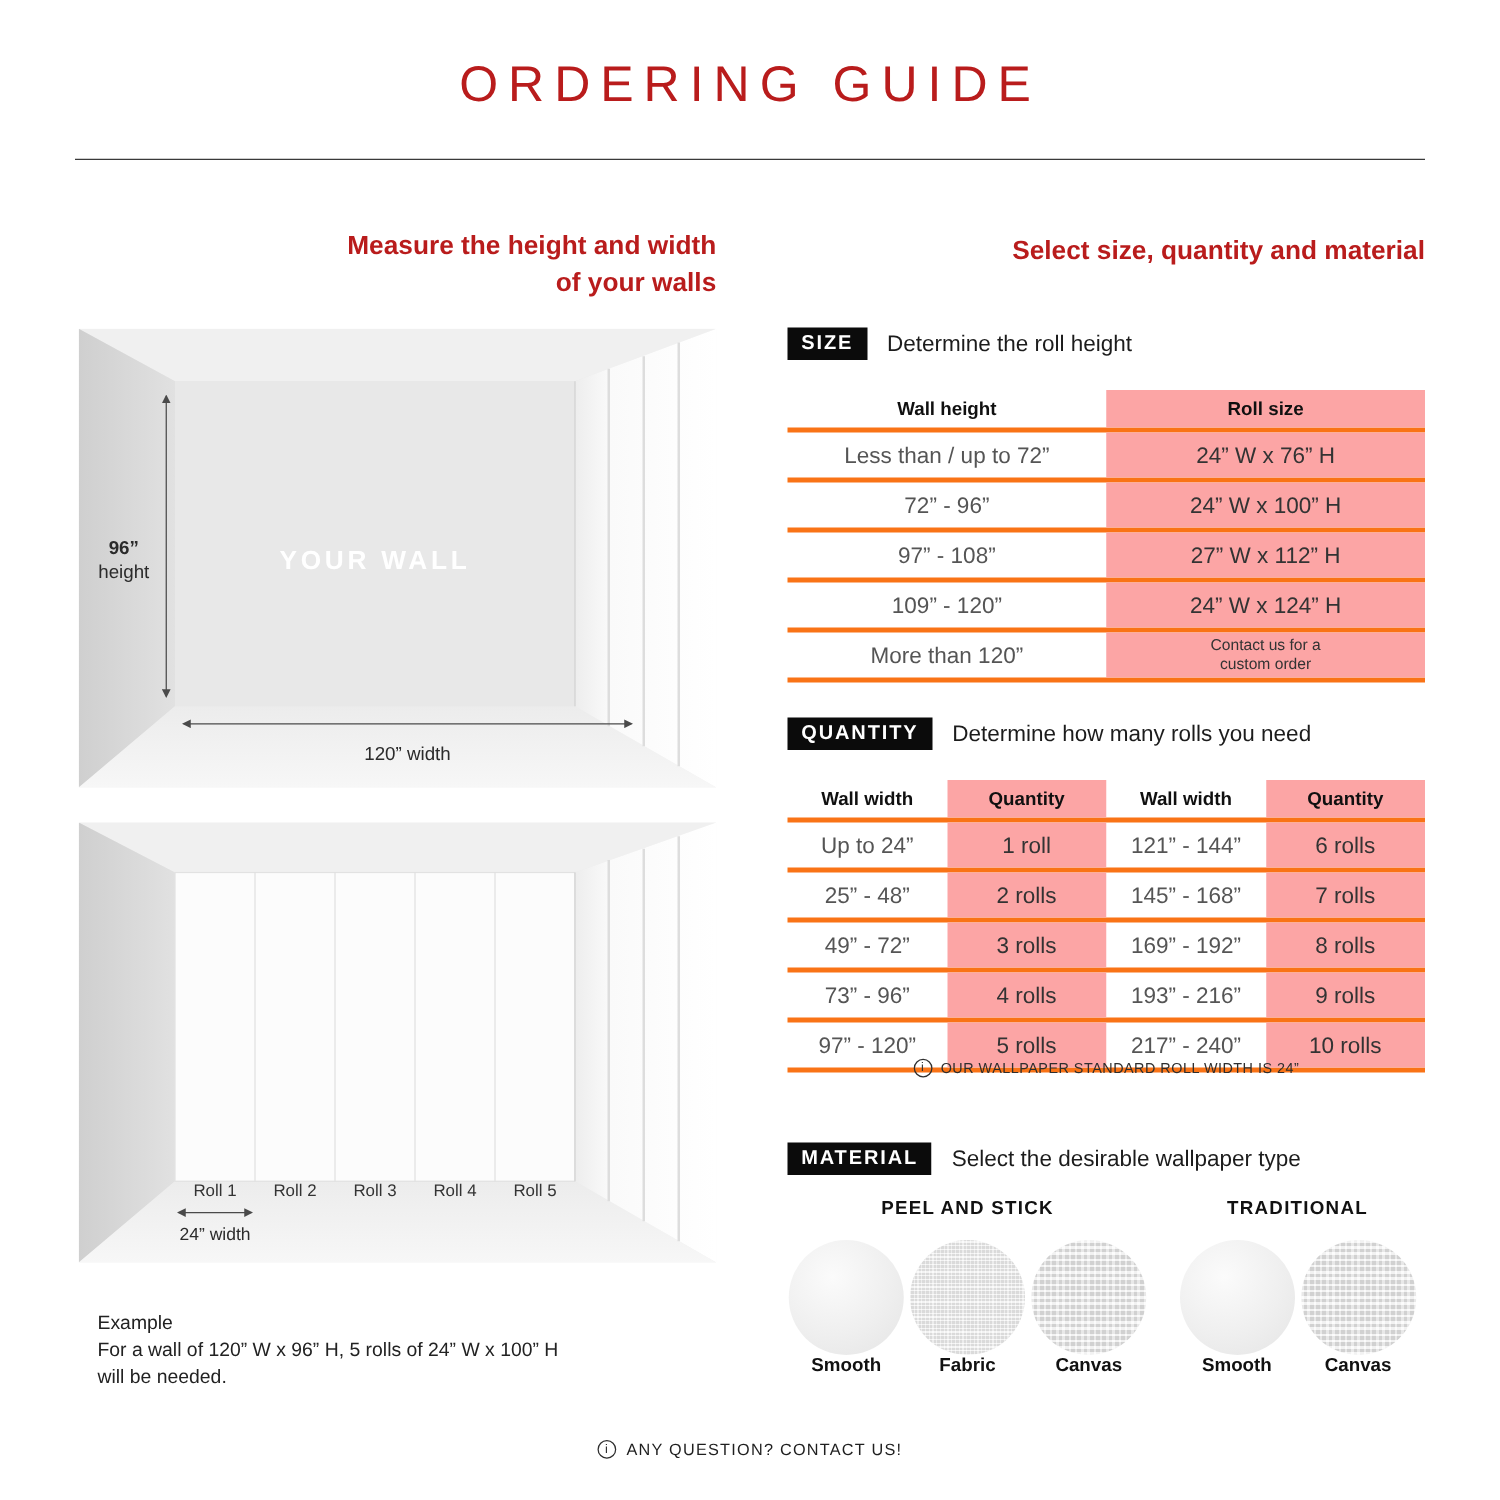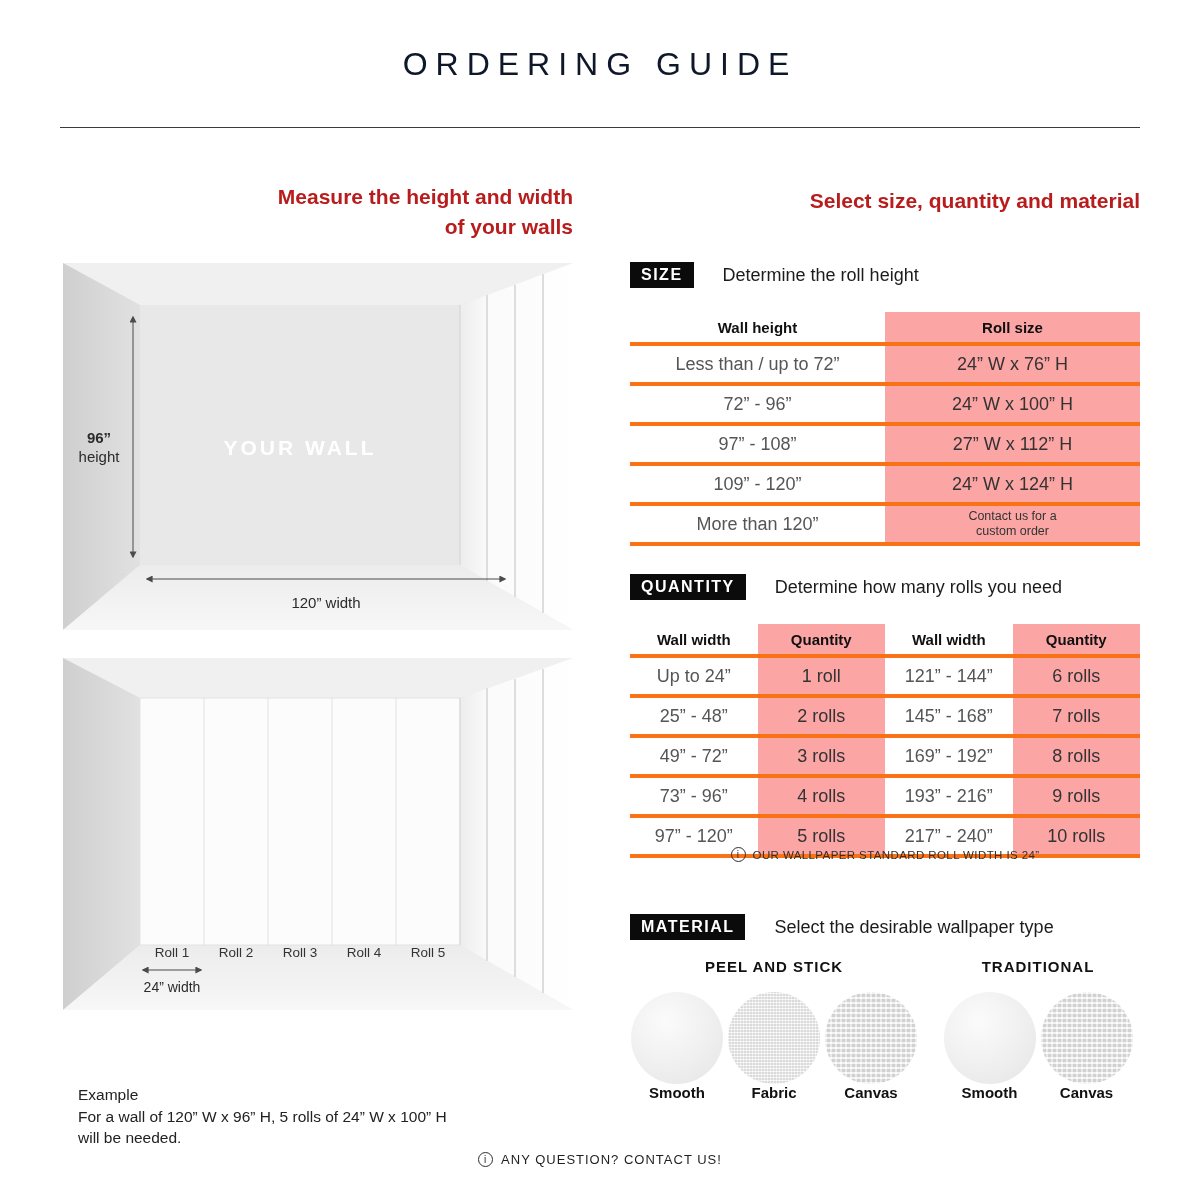--- a/index.html
+++ b/index.html
@@ -1,35 +1,35 @@
 <!DOCTYPE html>
 <html><head>
 <meta charset="utf-8">
 <style>
   *{box-sizing:border-box;margin:0;padding:0}
   html,body{background:#fff}
   .canvas{position:relative;width:1200px;height:1200px;background:#ffffff;
     font-family:"Liberation Sans",sans-serif;color:#1a1a1a;overflow:hidden}
 
   .title{position:absolute;top:46px;left:0;width:100%;text-align:center;
-    font-size:32px;font-weight:500;letter-spacing:8px;color:#0f172a}
+    font-size:40px;font-weight:500;letter-spacing:8px;color:#b91c1c}
   .rule{position:absolute;top:127px;left:60px;width:1080px;height:0;border-top:1px solid #3a3a3a}
 
   .col-heading{position:absolute;text-align:right;font-size:21px;line-height:30px;font-weight:700;color:#b91c1c}
   .left-heading{top:182px;left:63px;width:510px}
   .right-heading{top:186px;left:630px;width:510px}
 
   .room{position:absolute;left:63px;display:block}
   .room1{top:263px;width:510px;height:367px}
   .room2{top:658px;width:510px;height:352px}
   svg text{font-family:"Liberation Sans",sans-serif}
 
-  .example{position:absolute;left:78px;top:1084px;font-size:15.5px;line-height:21.5px;color:#222}
-
-  .section-head{position:absolute;left:630px;display:flex;align-items:center;gap:29px}
+  .example{position:absolute;left:78px;top:1048px;font-size:15.5px;line-height:21.5px;color:#222}
+
+  .section-head{position:absolute;left:630px;display:flex;align-items:center;gap:16px}
   .size-head{top:262px}.qty-head{top:574px}.mat-head{top:914px}
   .badge{background:#0b0b0b;color:#fff;font-weight:bold;font-size:16px;letter-spacing:1.5px;padding:4px 11px}
   .subtitle{font-size:18px;color:#1c1c1c}
 
   .table{position:absolute;left:630px;width:510px}
   .size-table{top:312px}.qty-table{top:624px}
   .trow{display:grid;border-bottom:4px solid #f97316}
   .size-row{grid-template-columns:1fr 1fr}
   .qty-row{grid-template-columns:1fr 1fr 1fr 1fr}
   .cell{display:flex;align-items:center;justify-content:center;text-align:center;

